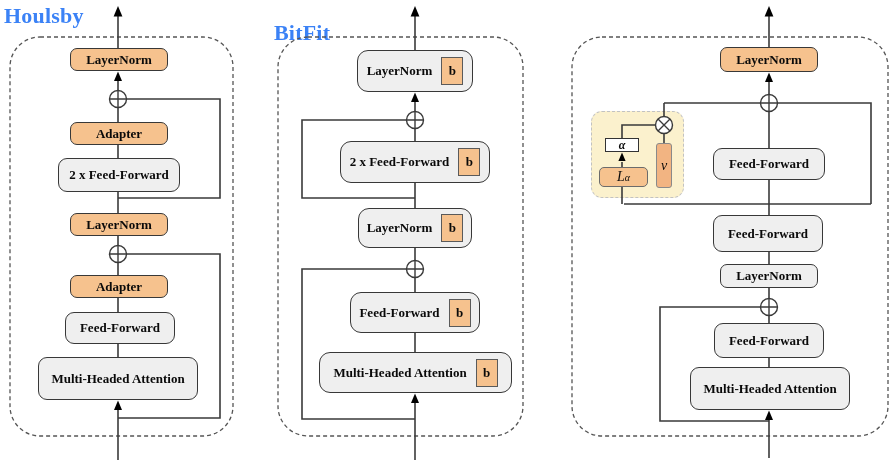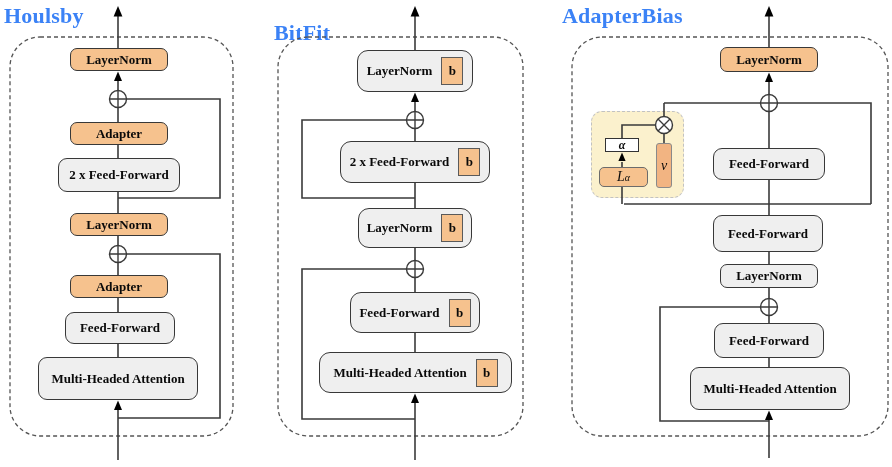--- a/index.html
+++ b/index.html
@@ -148,21 +148,20 @@
       </g>
       <g>
         <circle cx="769" cy="307" r="8.5"></circle>
         <path d="M760.5,307 H777.5 M769,298.5 V315.5" fill="none"></path>
       </g>
     </g>
   </svg>
 
   <div class="title" style="left:4px;top:3px">Houlsby</div>
   <div class="title" style="left:274px;top:20px">BitFit</div>
-  <div class="title" style="left:562px;top:3px">AdapterBias</div>
 
   <div class="block orange" style="left:70px;top:48px;width:98px;height:23px">LayerNorm</div>
   <div class="block orange" style="left:70px;top:122px;width:98px;height:23px">Adapter</div>
   <div class="block gray r9" style="left:58px;top:158px;width:122px;height:34px">2 x Feed-Forward</div>
   <div class="block orange" style="left:70px;top:213px;width:98px;height:23px">LayerNorm</div>
   <div class="block orange" style="left:70px;top:275px;width:98px;height:23px">Adapter</div>
   <div class="block gray r9" style="left:65px;top:312px;width:110px;height:32px">Feed-Forward</div>
   <div class="block gray r9" style="left:38px;top:357px;width:160px;height:43px">Multi-Headed Attention</div>
 
   <div class="block gray r11" style="left:357px;top:50px;width:116px;height:42px">

